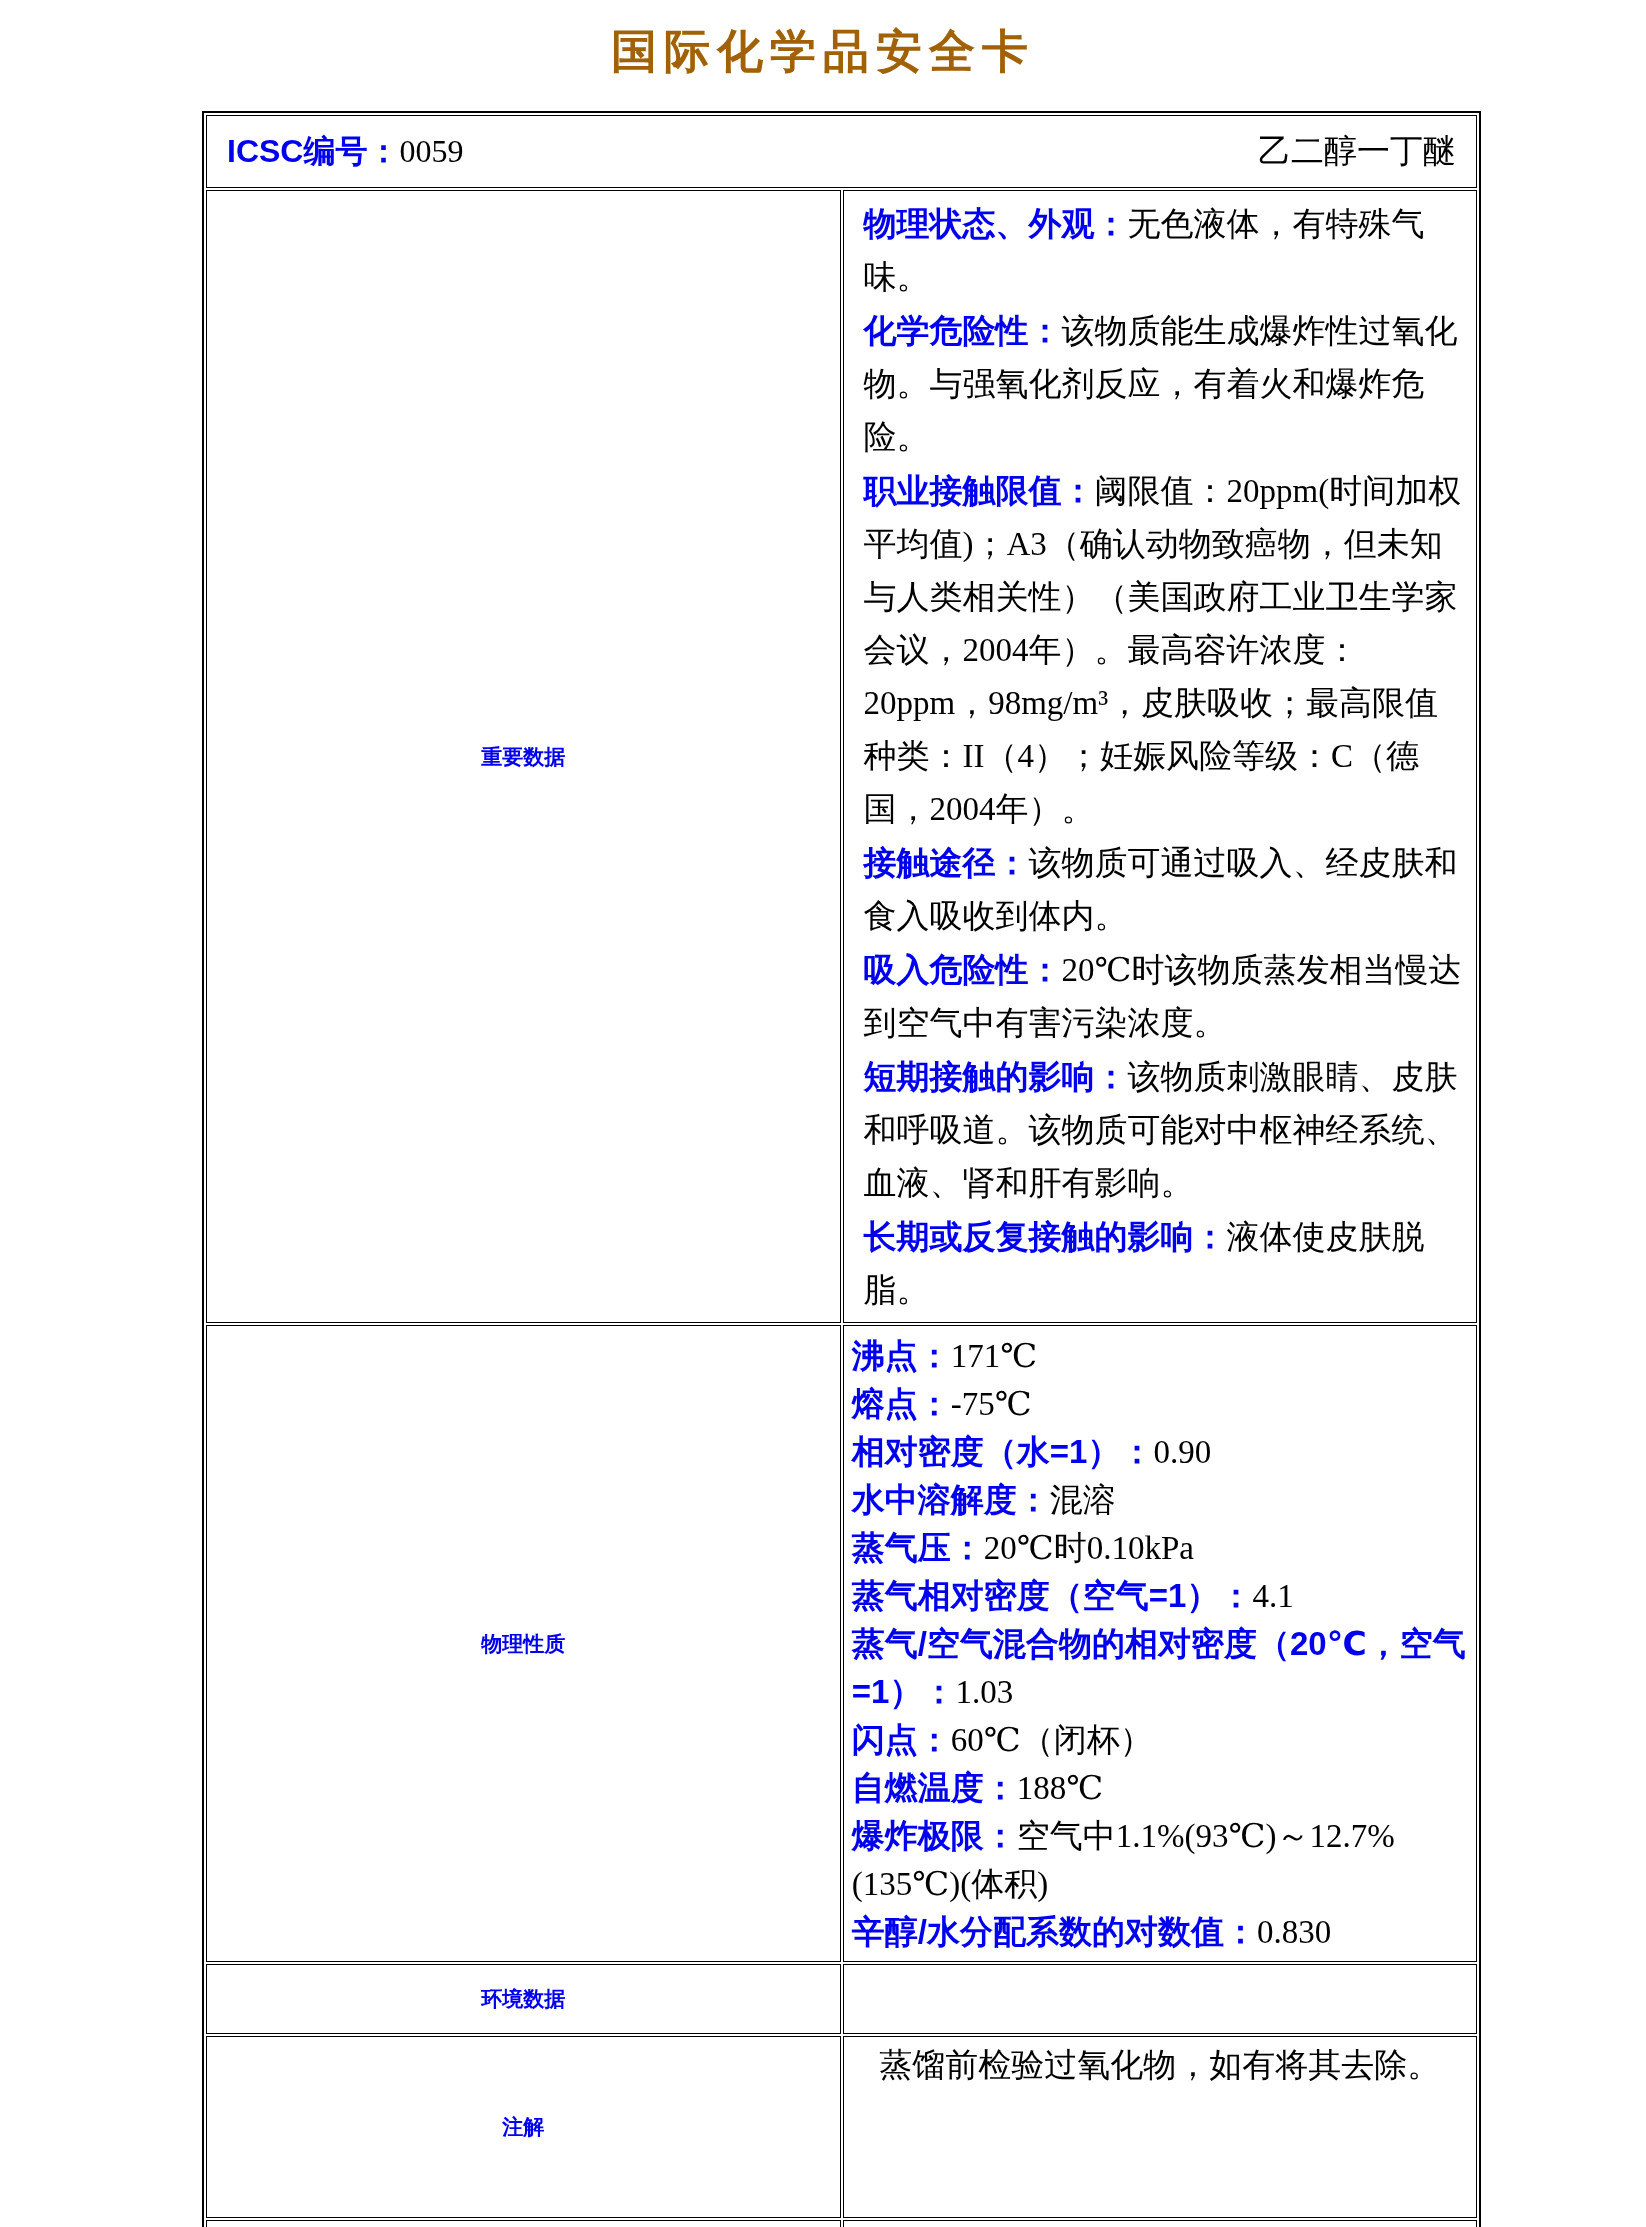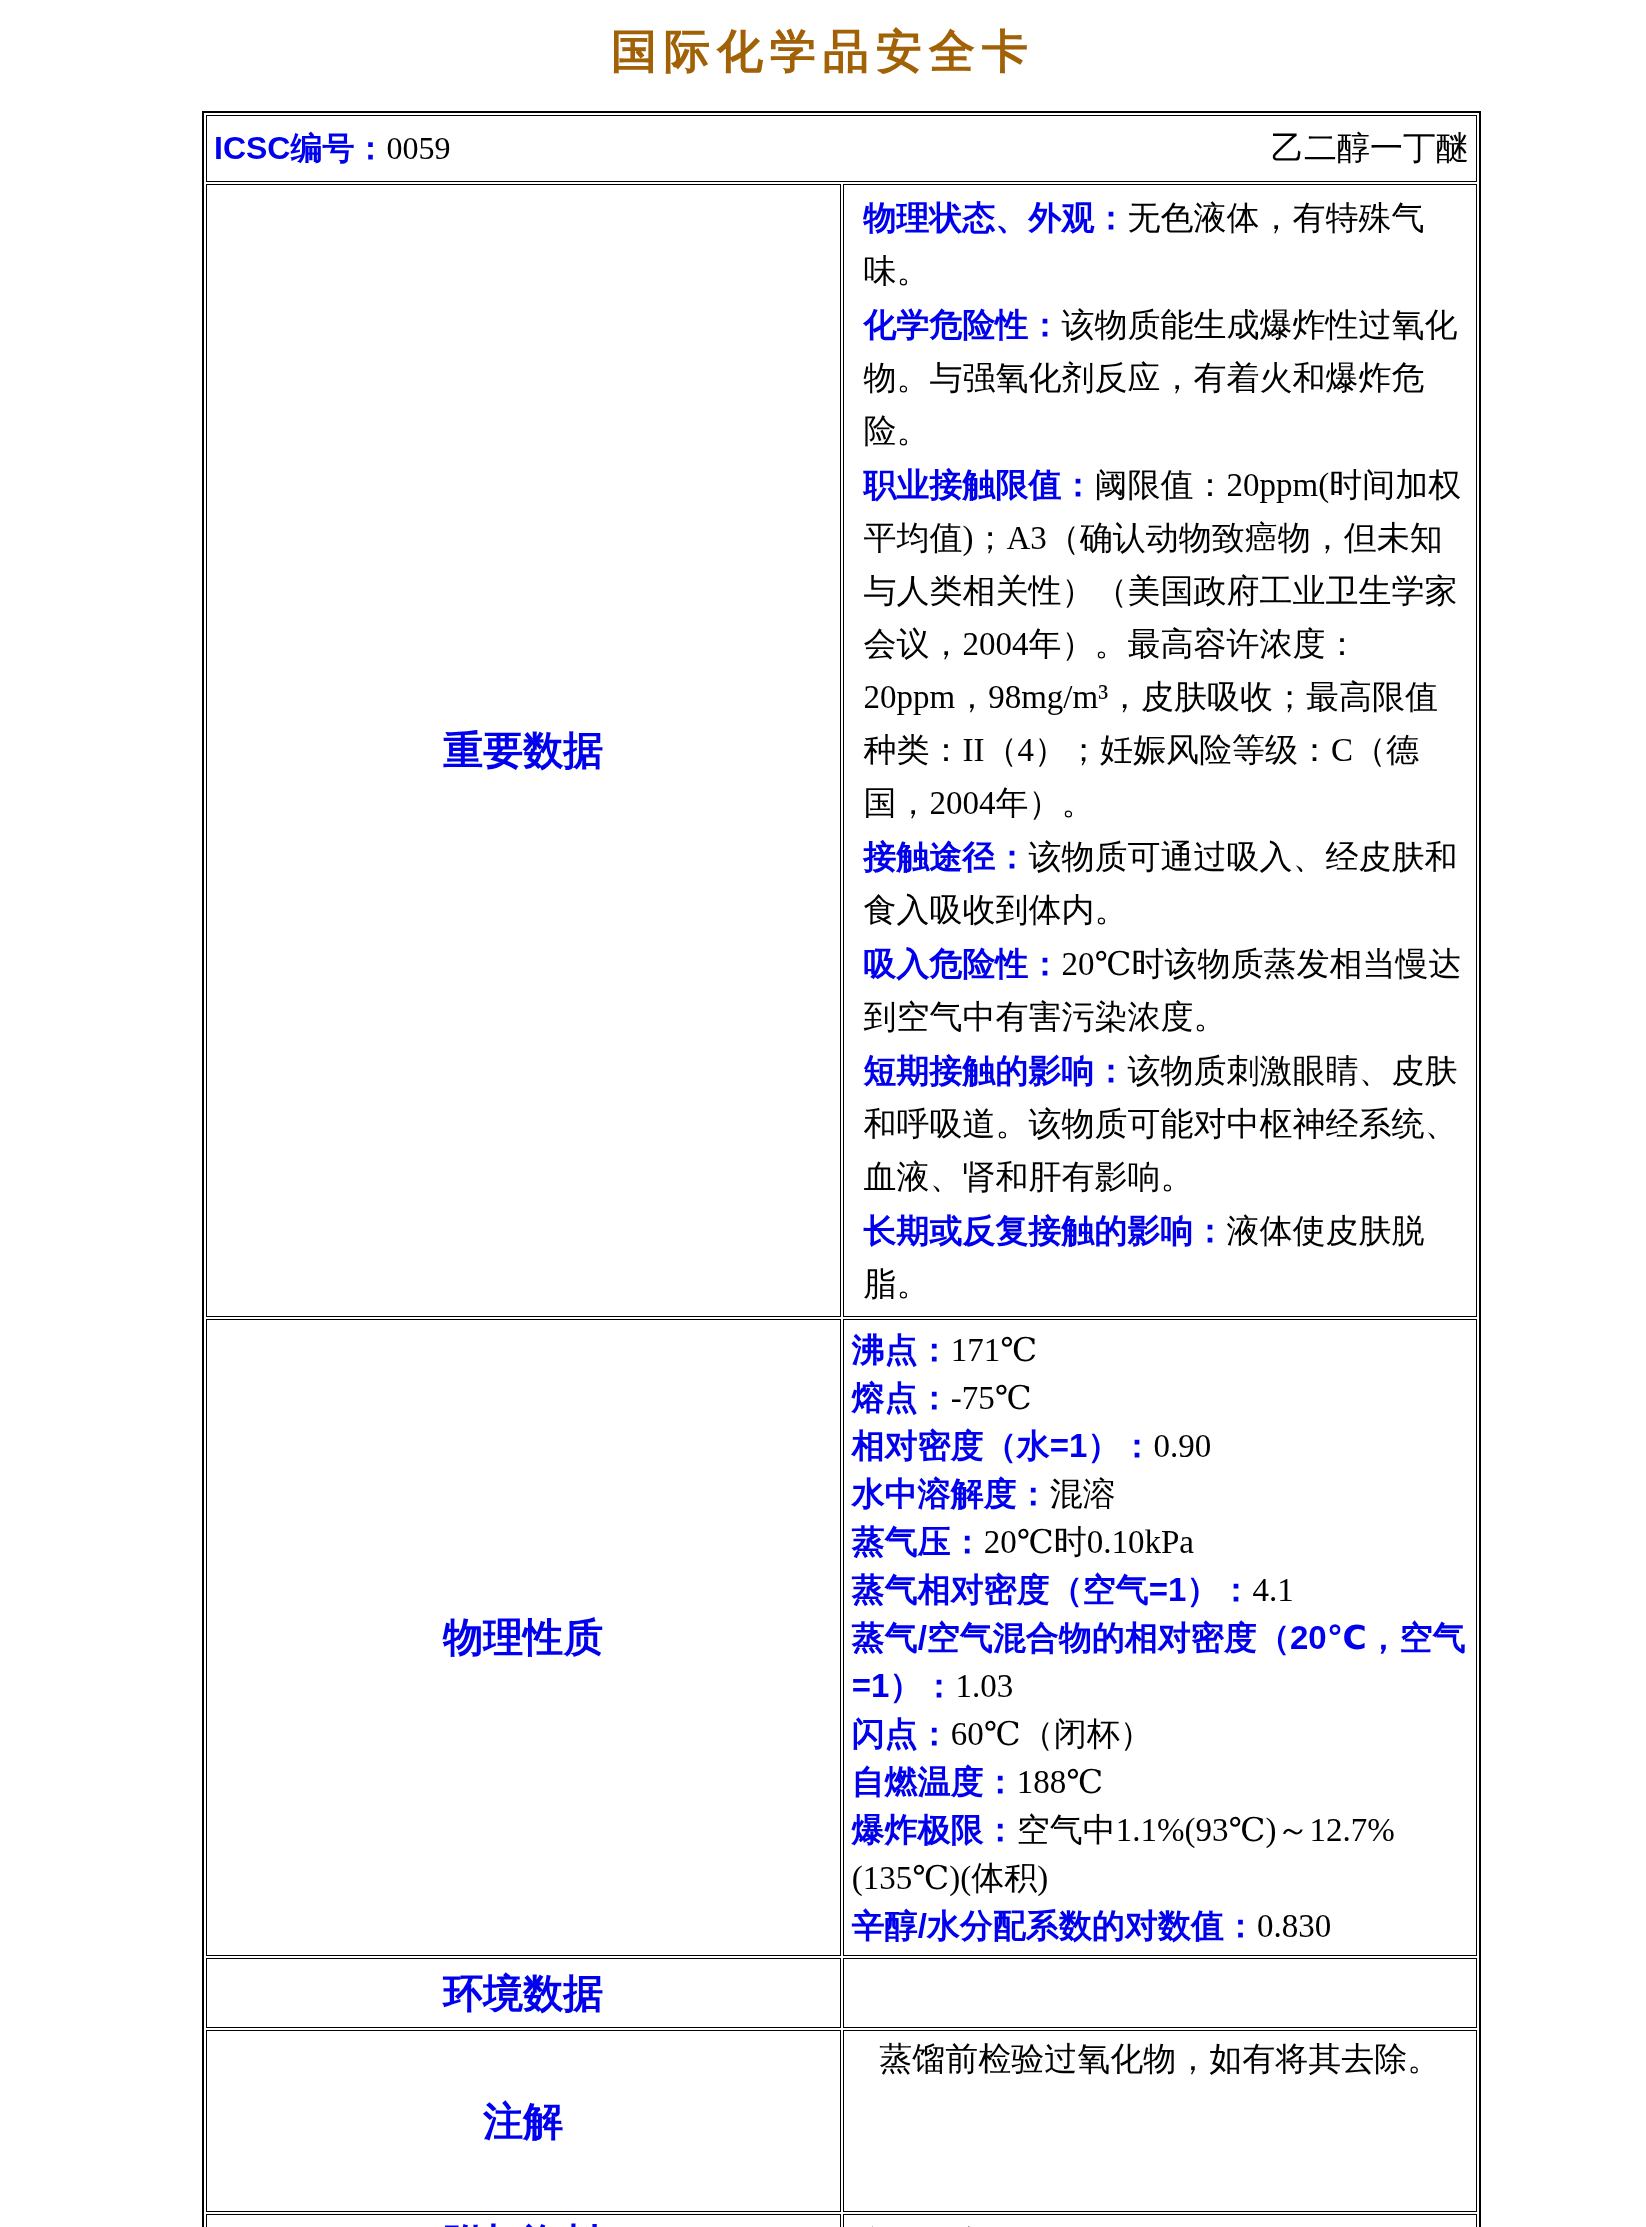--- a/index.html
+++ b/index.html
@@ -11,24 +11,24 @@
   .page-title {
     position:absolute; top:21px; left:0; width:100%; text-align:center;
     color:#a16207; font-size:46px; font-weight:bold; letter-spacing:7px;
     font-family:"Liberation Serif","DejaVu Serif",serif;
   }
   table.card {
     position:absolute; left:202px; top:111px; width:1279px;
     border-collapse:separate; border-spacing:2.1px; border:2.8px solid #000; background:#fff;
     table-layout:fixed;
   }
-  td { border:1.4px solid #000; vertical-align:middle; padding:0; }
+  td { border:1.4px solid #000; vertical-align:middle; padding:13px; }
   td.label-col {
     width:182px; text-align:center; color:#0000ee;
-    font-family:"Liberation Sans","DejaVu Sans",sans-serif; font-weight:bold; font-size:40px;
+    font-family:"Liberation Sans","DejaVu Sans",sans-serif; font-weight:bold; font-size:21px;
   }
   td.content-col { padding:5.6px 8.3px; font-size:33px; }
   .blue-label { color:#0000ee; font-family:"Liberation Sans","DejaVu Sans",sans-serif; font-weight:bold; }
   .black-val { color:#000; }
   p.imp-p { margin:0; line-height:53px; text-align:left; }
   p.phys-p { margin:0; line-height:48px; text-align:left; }
   .header-bar { display:flex; justify-content:space-between; align-items:center; padding:0 7px; }
   .header-id { font-size:32px; }
   .header-id .num { color:#000; font-weight:normal; font-family:"Liberation Serif",serif; }
   .header-name { font-size:33px; color:#000; }

